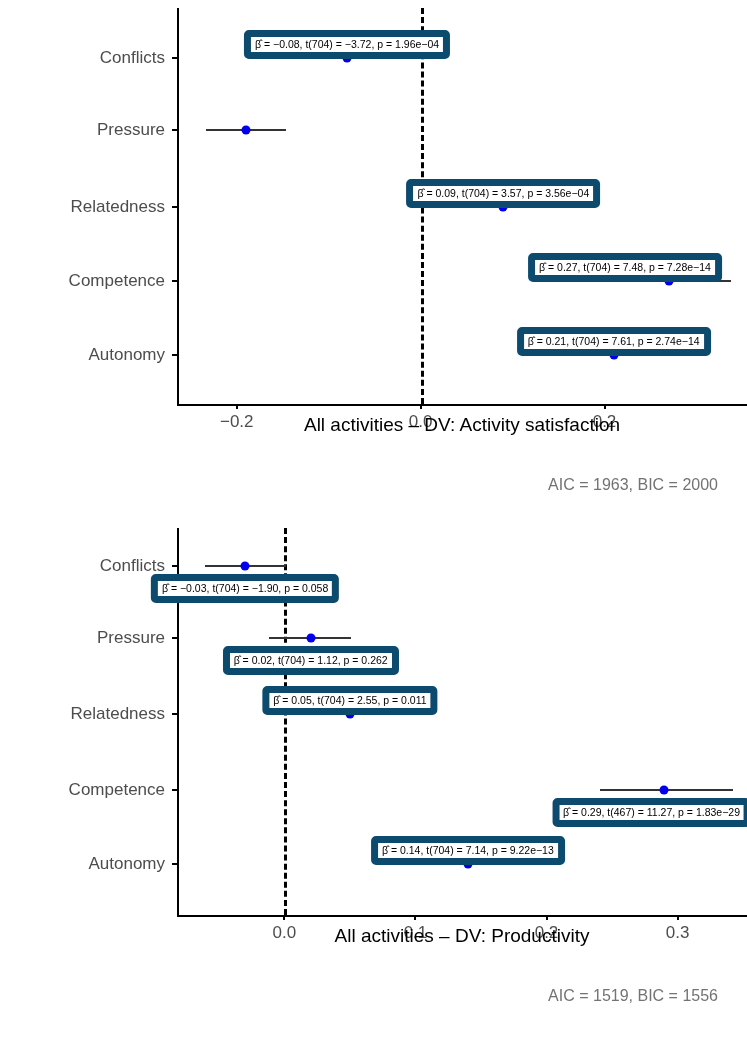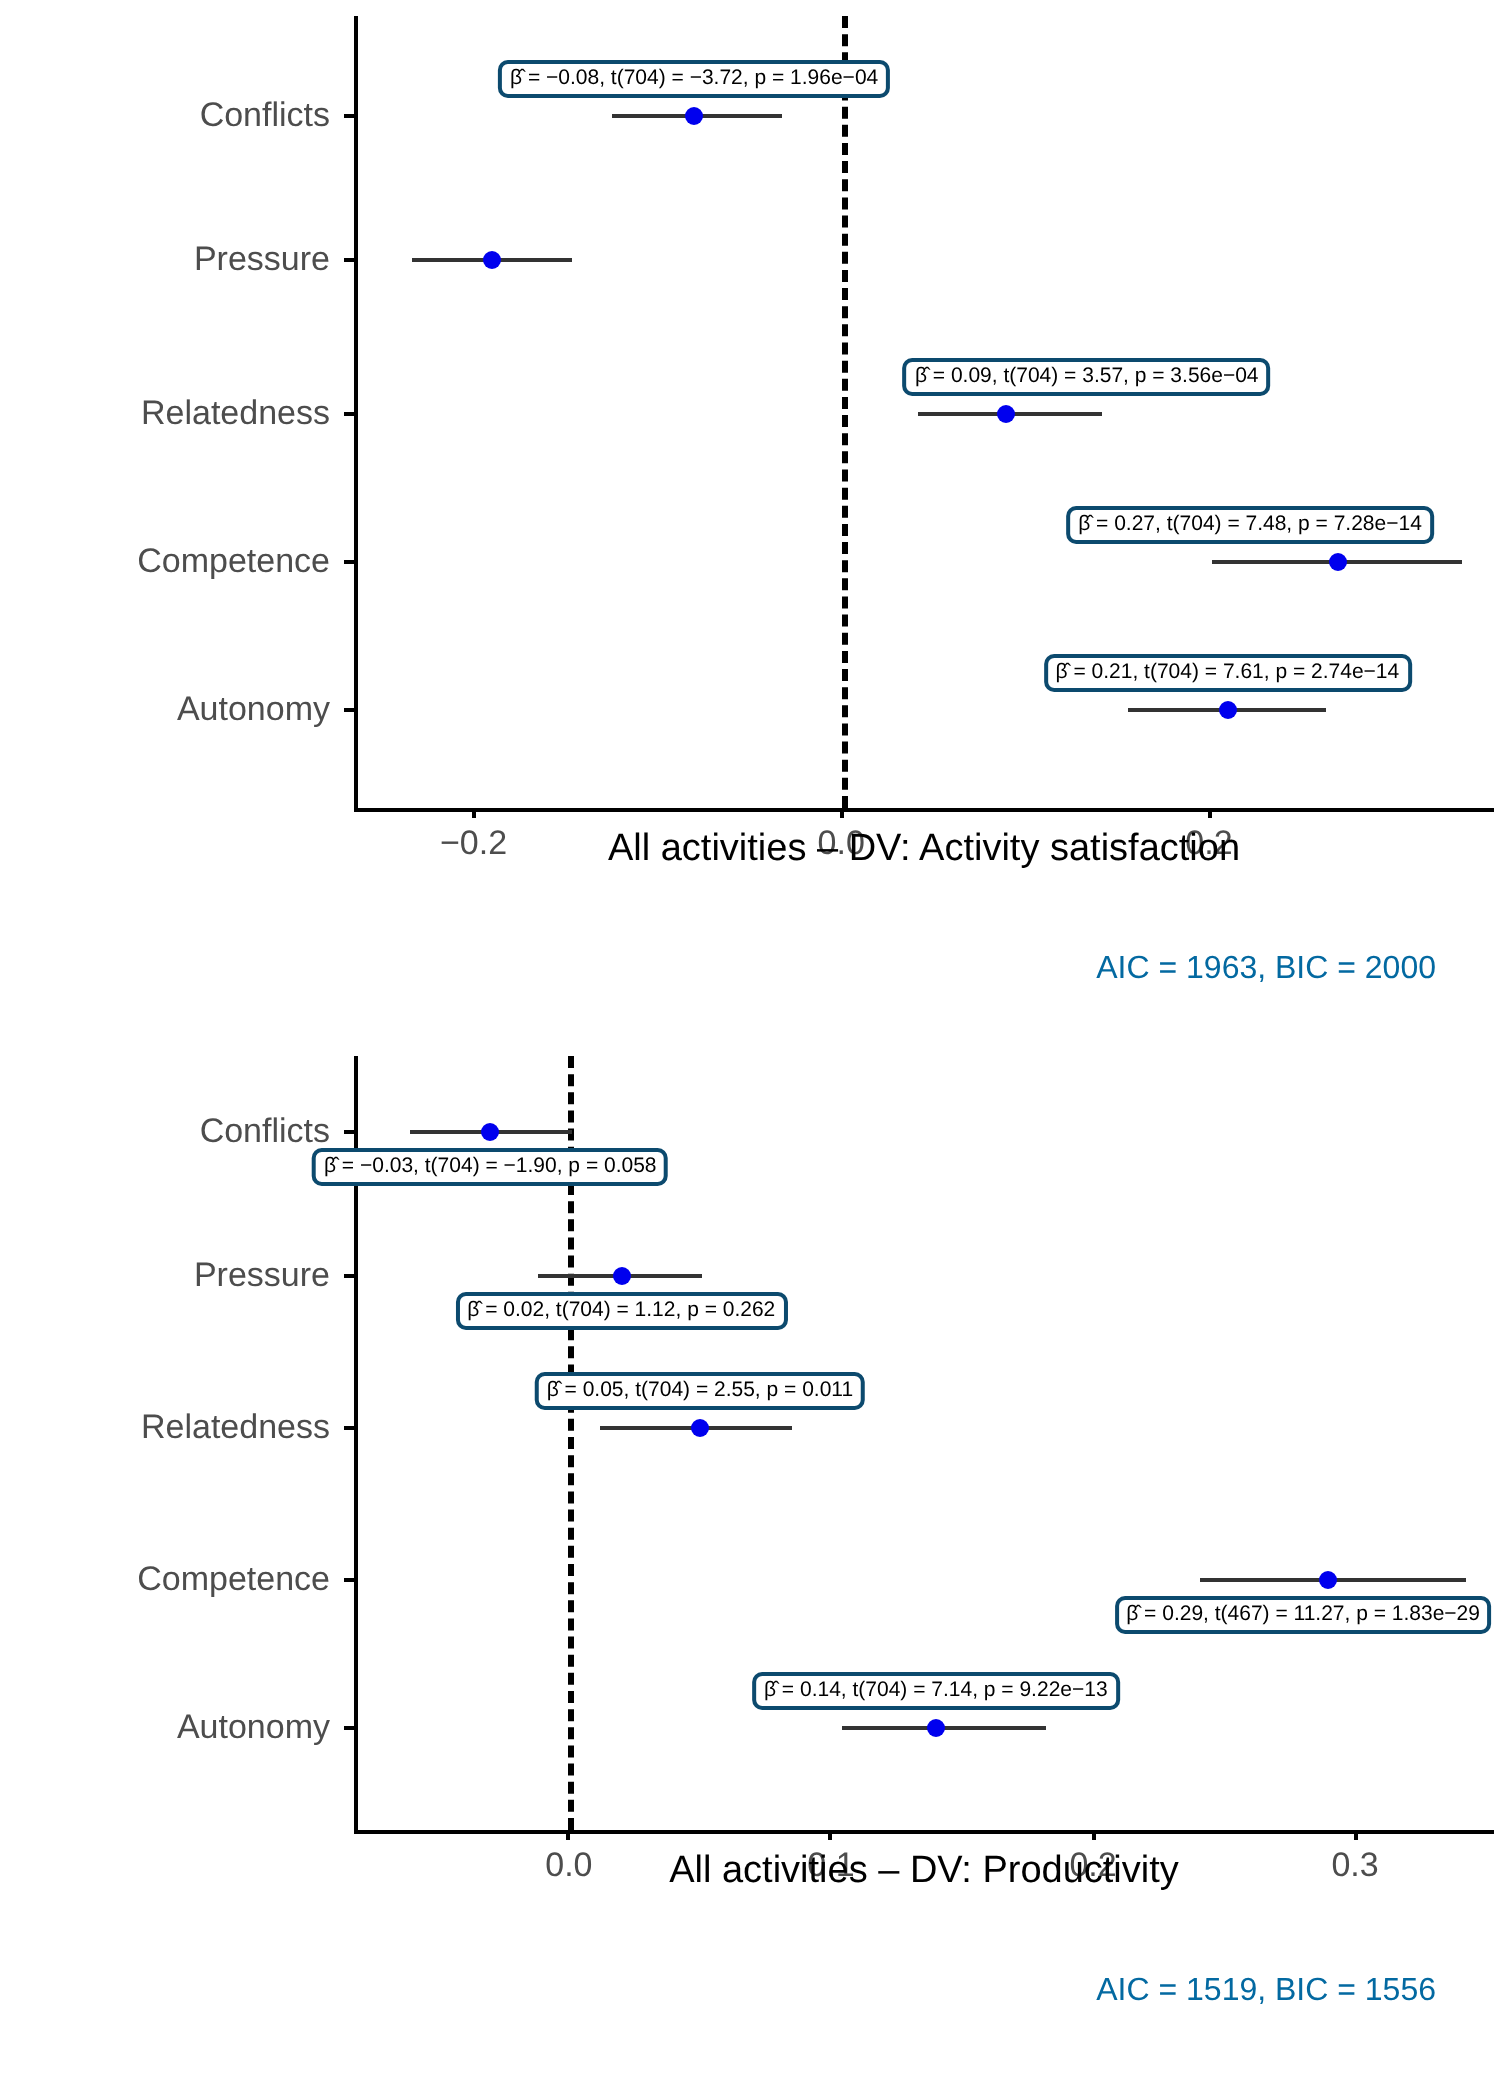--- a/index.html
+++ b/index.html
@@ -15,30 +15,30 @@
   .tick-y{position:absolute;background:#000000;width:5px;height:2px;}
   .tick-x{position:absolute;background:#000000;width:2px;height:5px;}
 
   .y-label{position:absolute;font-size:17px;color:#4d4d4d;text-align:right;
            transform:translateY(-50%);white-space:nowrap;}
   .x-tick-label{position:absolute;font-size:17px;color:#4d4d4d;
                 transform:translateX(-50%);white-space:nowrap;}
 
   .axis-title{position:absolute;font-size:19px;color:#000000;text-align:center;
               white-space:nowrap;transform:translateX(-50%);}
-  .fit-note{position:absolute;font-size:16px;color:#0369a1;white-space:nowrap;
+  .fit-note{position:absolute;font-size:16px;color:#737373;white-space:nowrap;
             transform:translateX(-100%);}
 
   .zero-line{position:absolute;width:0;border-left:3px dashed #000000;}
 
   .ci-bar{position:absolute;background:#333333;height:2px;transform:translateY(-50%);}
   .point{position:absolute;width:9px;height:9px;border-radius:50%;
          background:#0000ee;transform:translate(-50%,-50%);}
 
-  .stat-box{position:absolute;border:2px solid #0c4a6e;border-radius:5px;
+  .stat-box{position:absolute;border:7px solid #0c4a6e;border-radius:5px;
             background:#ffffff;padding:1px 4px 2px 4px;font-size:10.5px;
             color:#000000;white-space:nowrap;line-height:1.15;
             transform:translateX(-50%);}
 </style>
 </head>
 <body>
 
 <div class="panel" id="panel-top">
     <div class="axis-y" style="left:177px;top:8px;height:396px;"></div>
     <div class="axis-x" style="left:177px;top:404px;width:570px;"></div>
@@ -59,21 +59,21 @@
     <div class="x-tick-label" style="left:420.6290322580645px;top:412px;">0.0</div>
     <div class="tick-x" style="left:603.5px;top:404px;"></div>
     <div class="x-tick-label" style="left:604.5px;top:412px;">0.2</div>
     <div class="ci-bar" style="left:305.7096774193549px;top:58px;width:85.5px;"></div>
     <div class="point" style="left:347.08064516129036px;top:58px;"></div>
     <div class="stat-box" style="left:347.08064516129036px;top:30px;">β̂ = −0.08,  t(704) = −3.72,  p = 1.96e−04</div>
     <div class="ci-bar" style="left:205.5px;top:130px;width:80.90322580645164px;"></div>
     <div class="point" style="left:245.95161290322582px;top:130px;"></div>
     <div class="ci-bar" style="left:459.241935483871px;top:207px;width:91.9354838709678px;"></div>
     <div class="point" style="left:503.37096774193543px;top:207px;"></div>
-    <div class="stat-box" style="left:503.37096774193543px;top:179px;margin-left:40px;">β̂ = 0.09,  t(704) = 3.57,  p = 3.56e−04</div>
+    <div class="stat-box" style="left:503.37096774193543px;top:179px;">β̂ = 0.09,  t(704) = 3.57,  p = 3.56e−04</div>
     <div class="ci-bar" style="left:606.3387096774194px;top:281px;width:125.0322580645161px;"></div>
     <div class="point" style="left:668.8548387096774px;top:281px;"></div>
     <div class="stat-box" style="left: 625px; top: 253px;">β̂ = 0.27,  t(704) = 7.48,  p = 7.28e−14</div>
     <div class="ci-bar" style="left:564.0483870967741px;top:355px;width:99.29032258064524px;"></div>
     <div class="point" style="left:613.6935483870968px;top:355px;"></div>
     <div class="stat-box" style="left:613.6935483870968px;top:327px;">β̂ = 0.21,  t(704) = 7.61,  p = 2.74e−14</div>
     <div class="axis-title" style="left:462px;top:414px;">All activities – DV: Activity satisfaction</div>
     <div class="fit-note" style="left:718px;top:476px;">AIC = 1963, BIC = 2000</div>
   </div>
 <div class="panel" id="panel-bottom">

